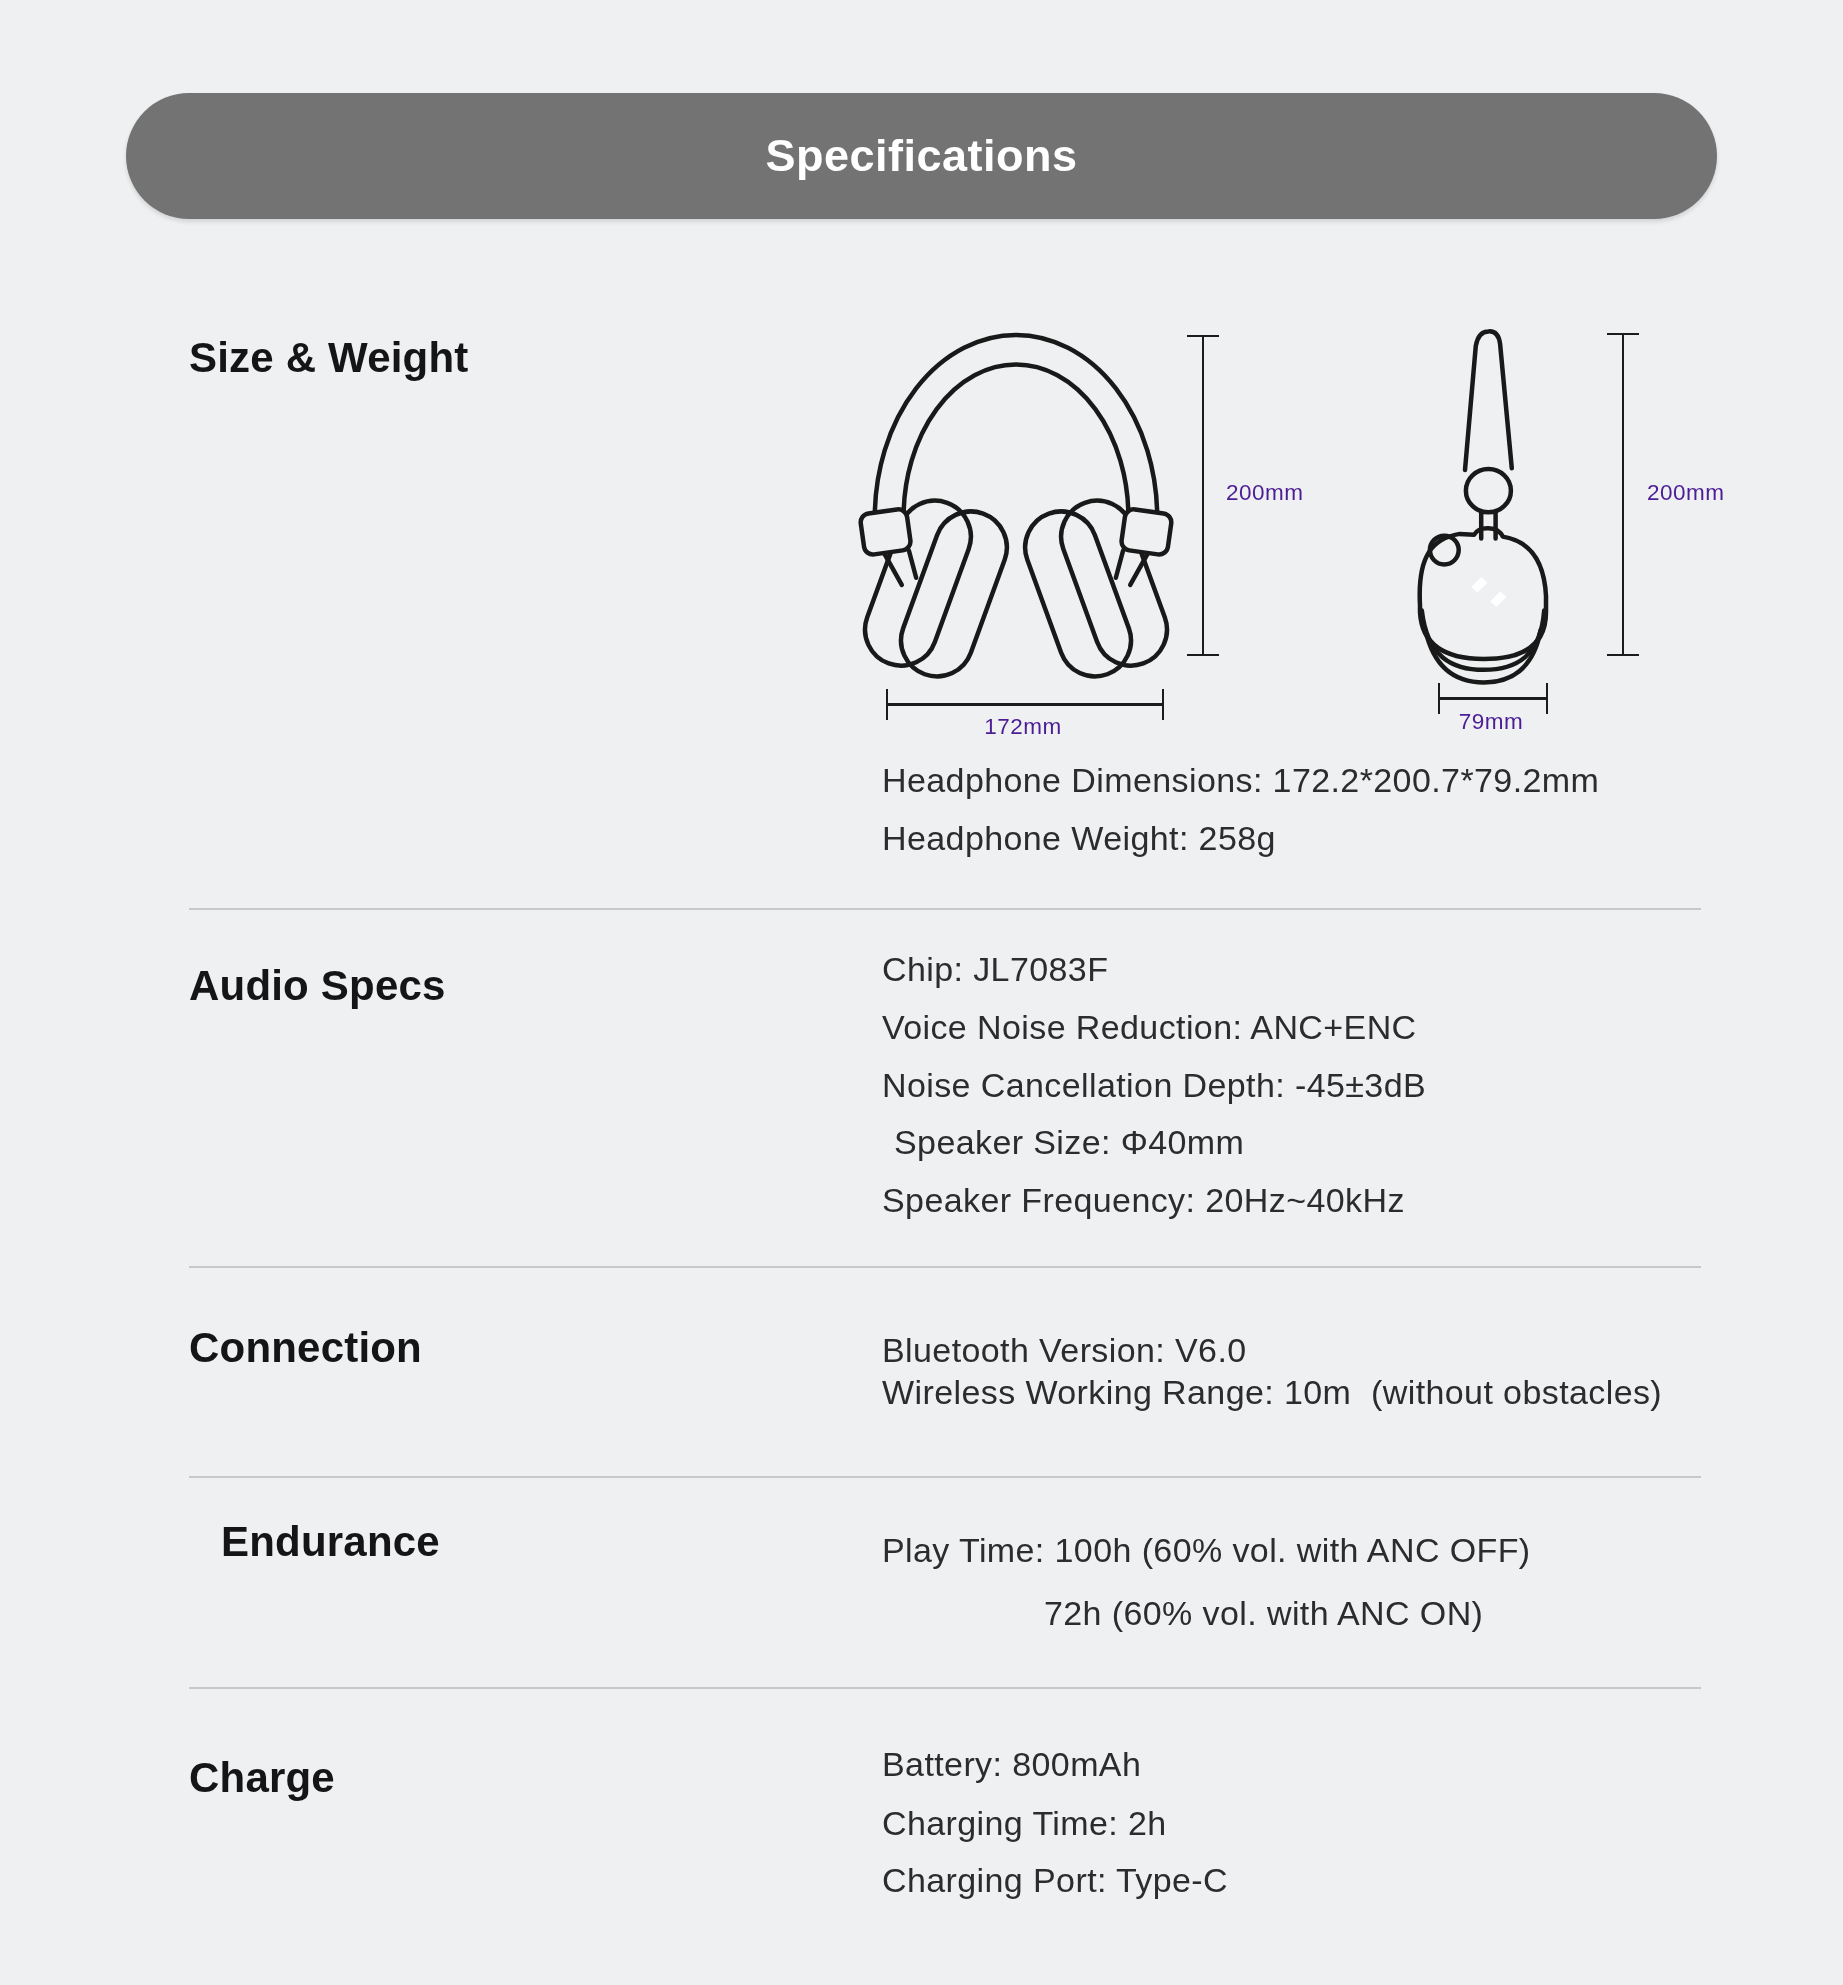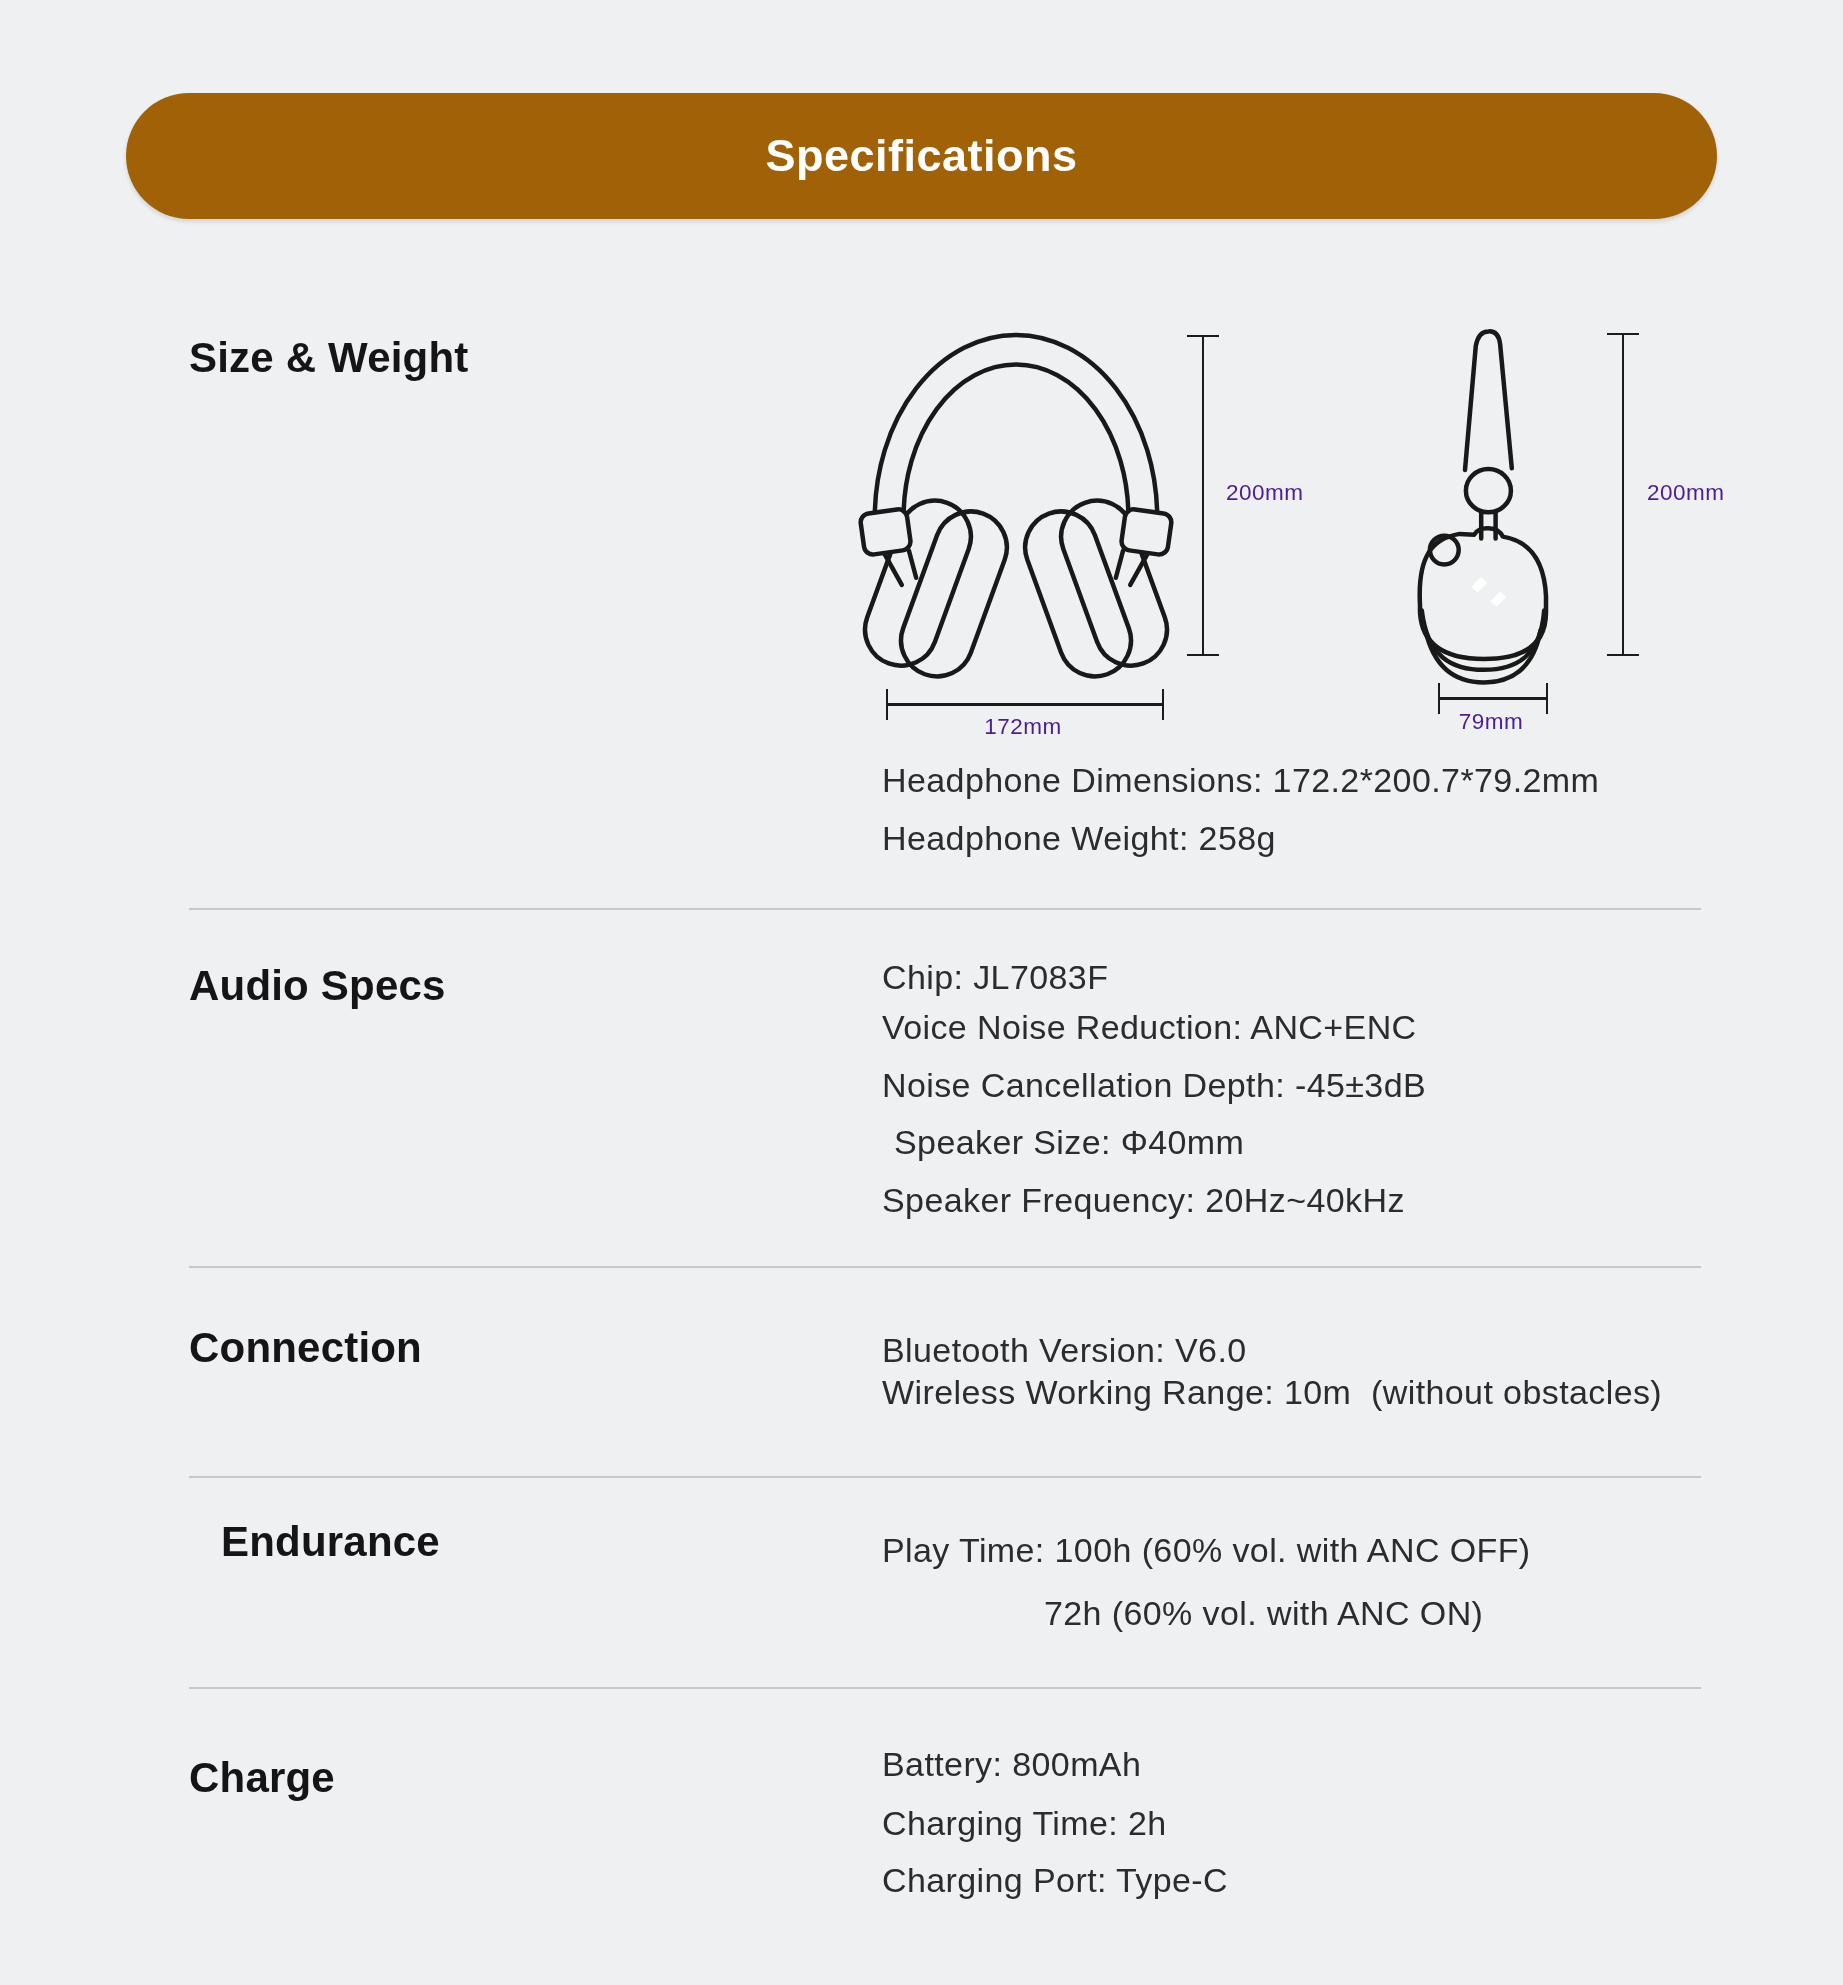--- a/index.html
+++ b/index.html
@@ -8,21 +8,21 @@
     position: relative;
     background: #eef0f1;
     font-family: "Liberation Sans", sans-serif;
     overflow: hidden;
   }
   .abs { position: absolute; }
 
   
   .pill {
     left: 126px; top: 93px; width: 1591px; height: 126px;
-    background: #a16207; border-radius: 65px;
+    background: #737373; border-radius: 65px;
     display: flex; align-items: center; justify-content: center;
     box-shadow: 0 2.7px 4.5px rgba(0,0,0,0.12);
   }
   .pill-title {
     color: #ffffff; font-size: 45px; font-weight: 700; letter-spacing: 0.5px;
   }
 
   
   .heading {
     font-size: 42px; font-weight: 700; color: #151517; letter-spacing: 0.2px;
@@ -108,21 +108,21 @@
 <div class="abs dim-label" style="left:1647px; top:482px;">200mm</div>
 <div class="abs hdim" style="left:1438px; top:683px; width:106px; height:31px;"></div>
 <div class="abs dim-label dim-label-center" style="left:1438px; top:711px; width:106px;">79mm</div>
 
 <div class="abs spec-line" style="left:882px; top:763px;">Headphone Dimensions: 172.2*200.7*79.2mm</div>
 <div class="abs spec-line" style="left:882px; top:821px;">Headphone Weight: 258g</div>
 
 <div class="abs divider" style="top:908px;"></div>
 
 <div class="abs heading" style="left:189px; top:965px;">Audio Specs</div>
-<div class="abs spec-line" style="left:882px; top:952px;margin-top:8px;">Chip: JL7083F</div>
+<div class="abs spec-line" style="left:882px; top:952px;">Chip: JL7083F</div>
 <div class="abs spec-line" style="left:882px; top:1010px;">Voice Noise Reduction: ANC+ENC</div>
 <div class="abs spec-line" style="left:882px; top:1068px;">Noise Cancellation Depth: -45±3dB</div>
 <div class="abs spec-line" style="left:882px; top:1125px;margin-left:12px;">Speaker Size: Φ40mm</div>
 <div class="abs spec-line" style="left:882px; top:1183px;">Speaker Frequency: 20Hz~40kHz</div>
 
 <div class="abs divider" style="top:1266px;"></div>
 
 <div class="abs heading" style="left:189px; top:1327px;">Connection</div>
 <div class="abs spec-line" style="left:882px; top:1318px;margin-top:15px;">Bluetooth Version: V6.0</div>
 <div class="abs spec-line" style="left:882px; top:1375px;">Wireless Working Range: 10m  (without obstacles)</div>

